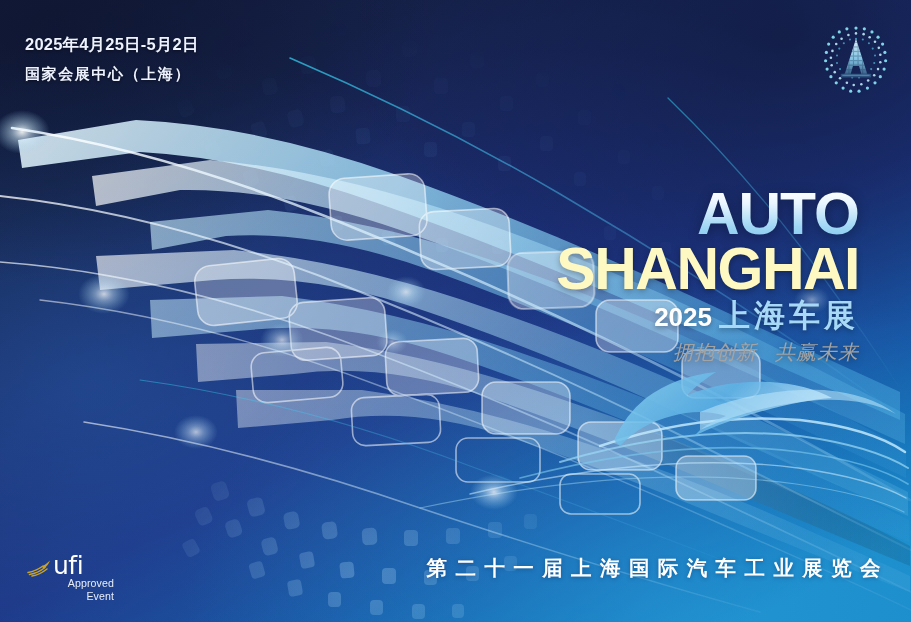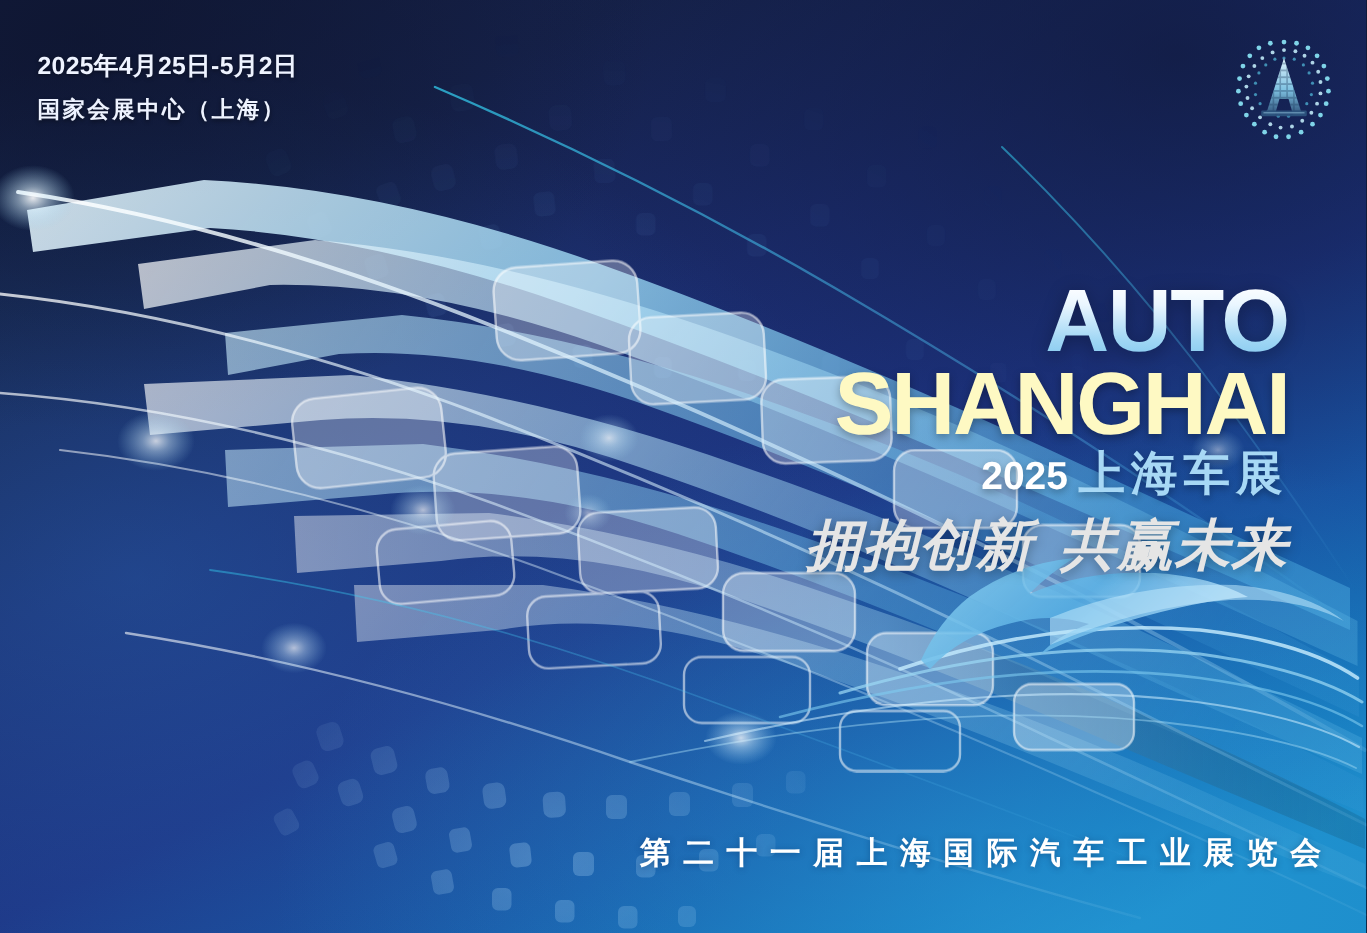--- a/index.html
+++ b/index.html
@@ -59,22 +59,22 @@
     text-shadow:0 2px 5px rgba(0,0,0,.30);
     margin-left:43px;
   }
   #year-cn-line .cn{
     font-size:31px;font-weight:700;color:#a7d8f5;letter-spacing:4px;
     margin-left:7px;
     text-shadow:0 2px 5px rgba(0,0,0,.30);
   }
   #slogan{
     display:block;margin-top:7px;
-    font-size:37px;font-weight:700;font-style:italic;
-    color:#e5e5e5;letter-spacing:1px;white-space:nowrap;
+    font-size:20px;font-weight:400;font-style:italic;
+    color:#a3a3a3;letter-spacing:1px;white-space:nowrap;
     text-shadow:0 2px 7px rgba(0,0,0,.35);
   }
   #slogan .gap{display:inline-block;width:18px;}
 
   
   #footer-title{
     position:absolute;right:20px;bottom:40px;
     text-align:right;z-index:30;
   }
   #footer-cn{
@@ -522,18 +522,33 @@
     <span id="auto-word">AUTO</span>
     <span id="shanghai-word">SHANGHAI</span>
     <span id="year-cn-line">
       <span class="yr">2025</span><span class="cn">上海车展</span>
     </span>
     <span id="slogan">
       <span>拥抱创新</span><span class="gap"></span><span>共赢未来</span>
     </span>
   </div>
 
+  <div id="ufi-logo">
+    <div id="ufi-top">
+      <svg width="26" height="20" viewBox="0 0 26 20">
+        <g fill="none" stroke="#c9a227" stroke-width="1.5" stroke-linecap="round">
+          <path d="M2,15.5 Q10,14 17,9"></path>
+          <path d="M3.5,17.5 Q12,16 19,10.5"></path>
+          <path d="M6,19 Q14,17.6 21,12"></path>
+        </g>
+        <path d="M16,9.5 Q21,6.5 24,3.5 Q22,9 17.5,12 Z" fill="#c9a227"></path>
+      </svg>
+      <span id="ufi-word">ufi</span>
+    </div>
+    <div id="ufi-approved">Approved</div>
+    <div id="ufi-event">Event</div>
+  </div>
 
   <div id="footer-title">
     <div id="footer-cn">第二十一届上海国际汽车工业展览会</div>
   </div>
 
 </div>
 
 </body></html>

